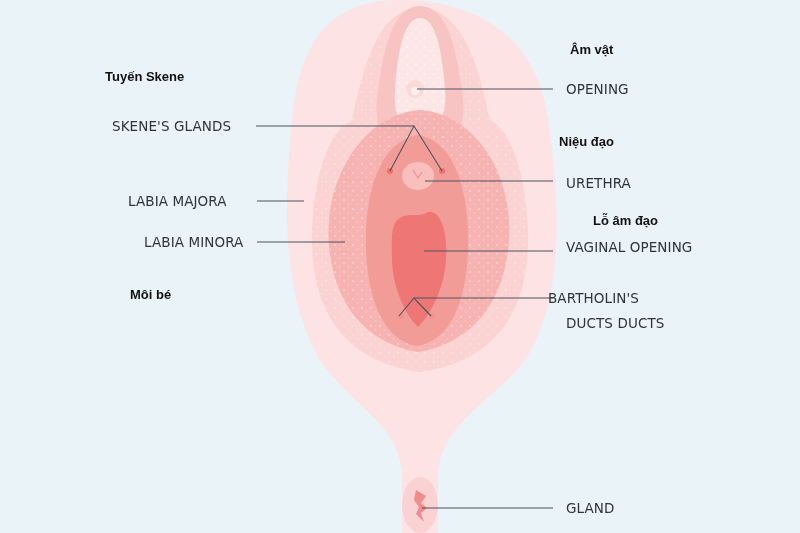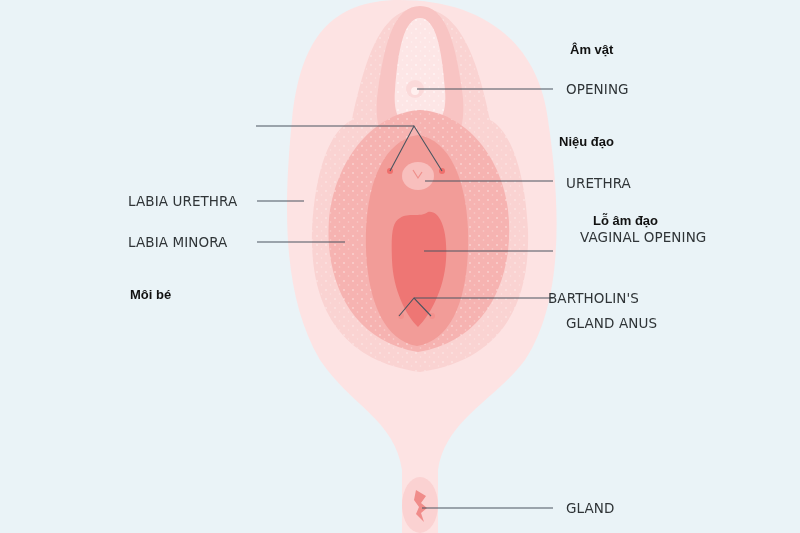--- a/index.html
+++ b/index.html
@@ -60,25 +60,27 @@
       <line x1="257" y1="201" x2="304" y2="201"></line>
       <line x1="257" y1="242" x2="345" y2="242"></line>
       <line x1="424" y1="251" x2="553" y2="251"></line>
       <polyline points="399,316 414,298 431,316"></polyline>
       <line x1="414" y1="298" x2="553" y2="298"></line>
       <line x1="422" y1="508" x2="553" y2="508"></line>
     </g>
   </svg>
 
   <div class="lbl" style="left:566px; top:81px;">OPENING</div>
+  <div class="lbl" style="left:112px; top:118px;">SKENE'S GLANDS</div>
   <div class="lbl" style="left:566px; top:175px;text-align:center;">URETHRA</div>
-  <div class="lbl" style="left:128px; top:193px;">LABIA URETHRA</div>
-  <div class="lbl" style="left:128px; top:234px;">LABIA MINORA</div>
-  <div class="lbl" style="left:566px; top:229px;margin-left:14px;">VAGINAL OPENING</div>
+  <div class="lbl" style="left:128px; top:193px;">LABIA MAJORA</div>
+  <div class="lbl" style="left:144px; top:234px;">LABIA MINORA</div>
+  <div class="lbl" style="left:566px; top:239px;">VAGINAL OPENING</div>
   <div class="lbl" style="left:548px; top:290px;">BARTHOLIN'S</div>
-  <div class="lbl" style="left:566px; top:315px;">GLAND ANUS</div>
+  <div class="lbl" style="left:566px; top:315px;">DUCTS DUCTS</div>
   <div class="lbl" style="left:566px; top:500px;">GLAND</div>
 
   <div class="viet" style="left:570px; top:42px;">Âm vật</div>
+  <div class="viet" style="left:105px; top:69px;">Tuyến Skene</div>
   <div class="viet" style="left:593px; top:213px;">Lỗ âm đạo</div>
   <div class="viet" style="left:559px; top:134px;">Niệu đạo</div>
   <div class="viet" style="left:130px; top:287px;">Môi bé</div>
 </div>
 
 </body></html>

